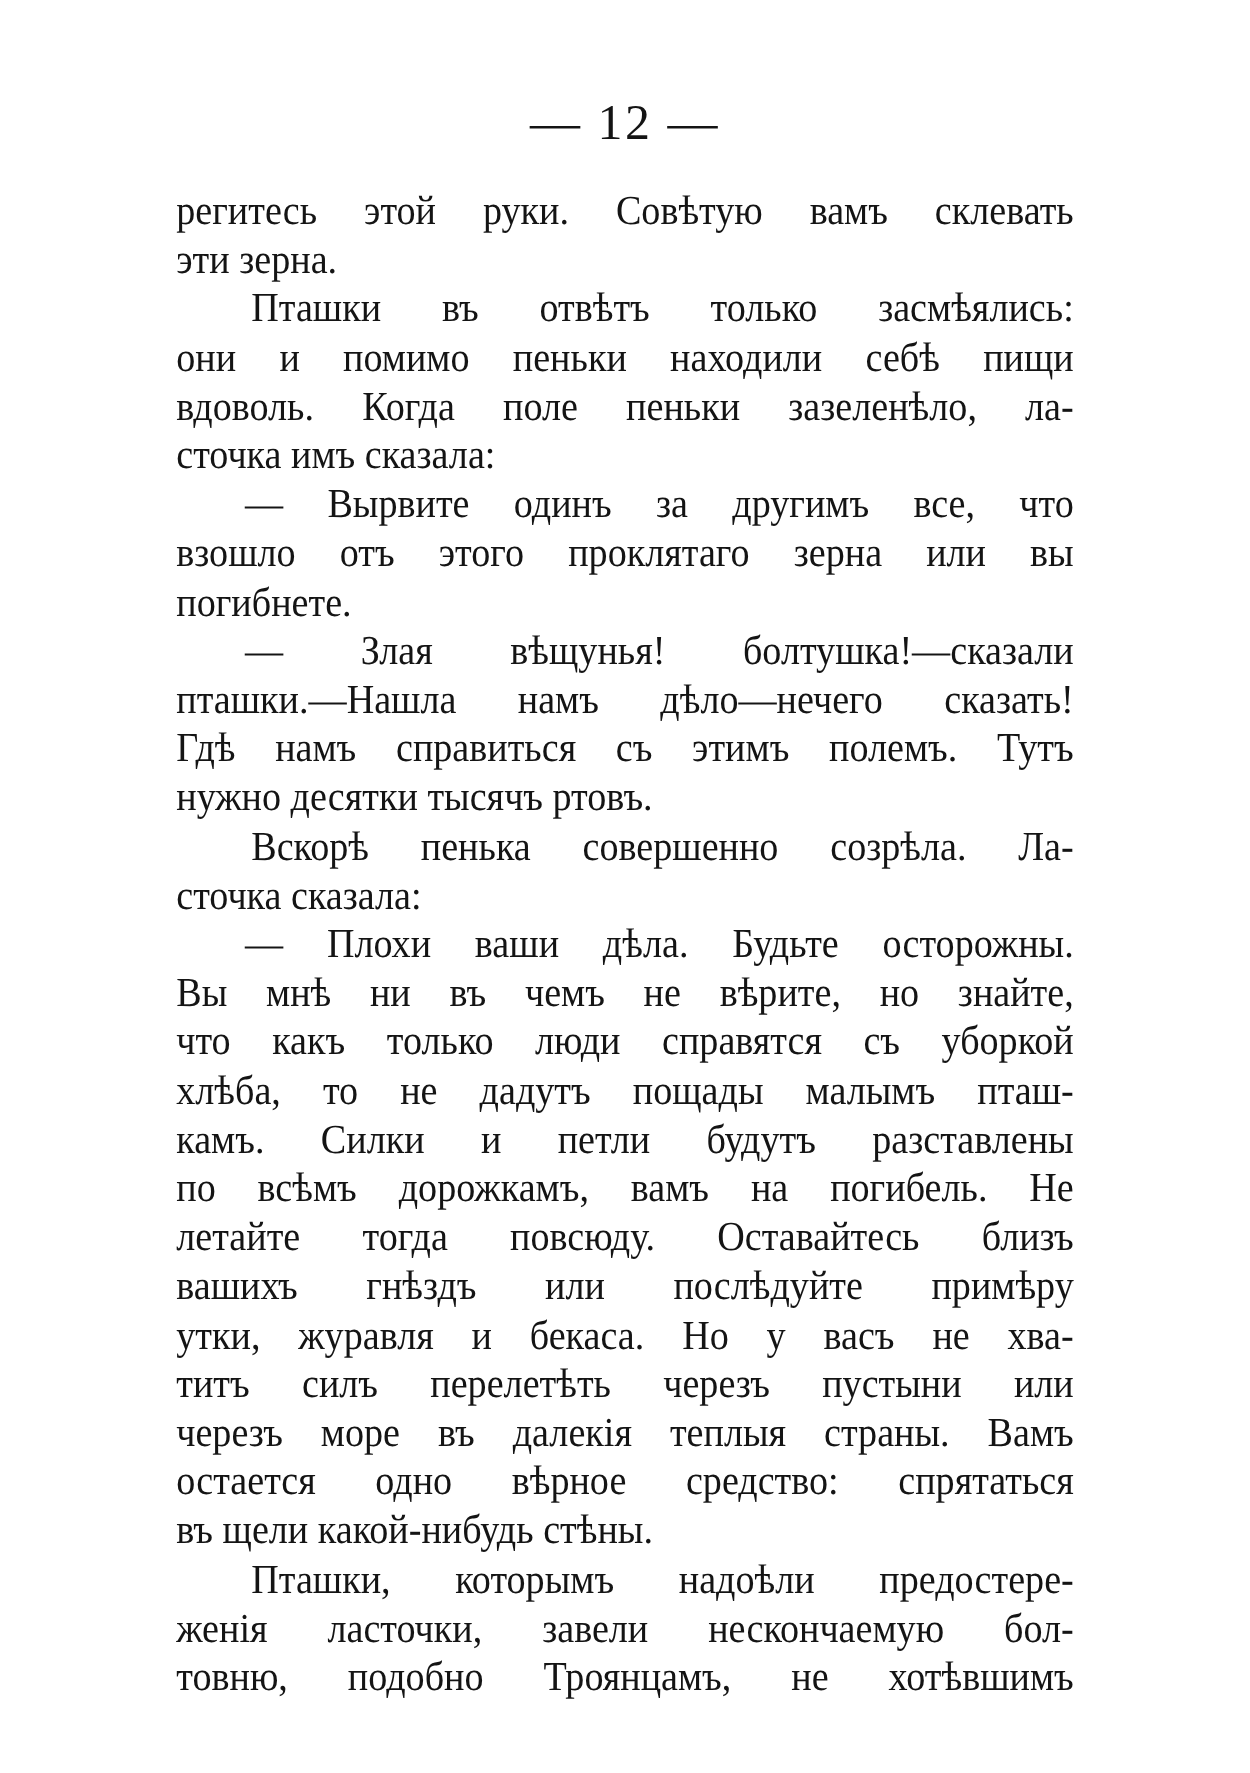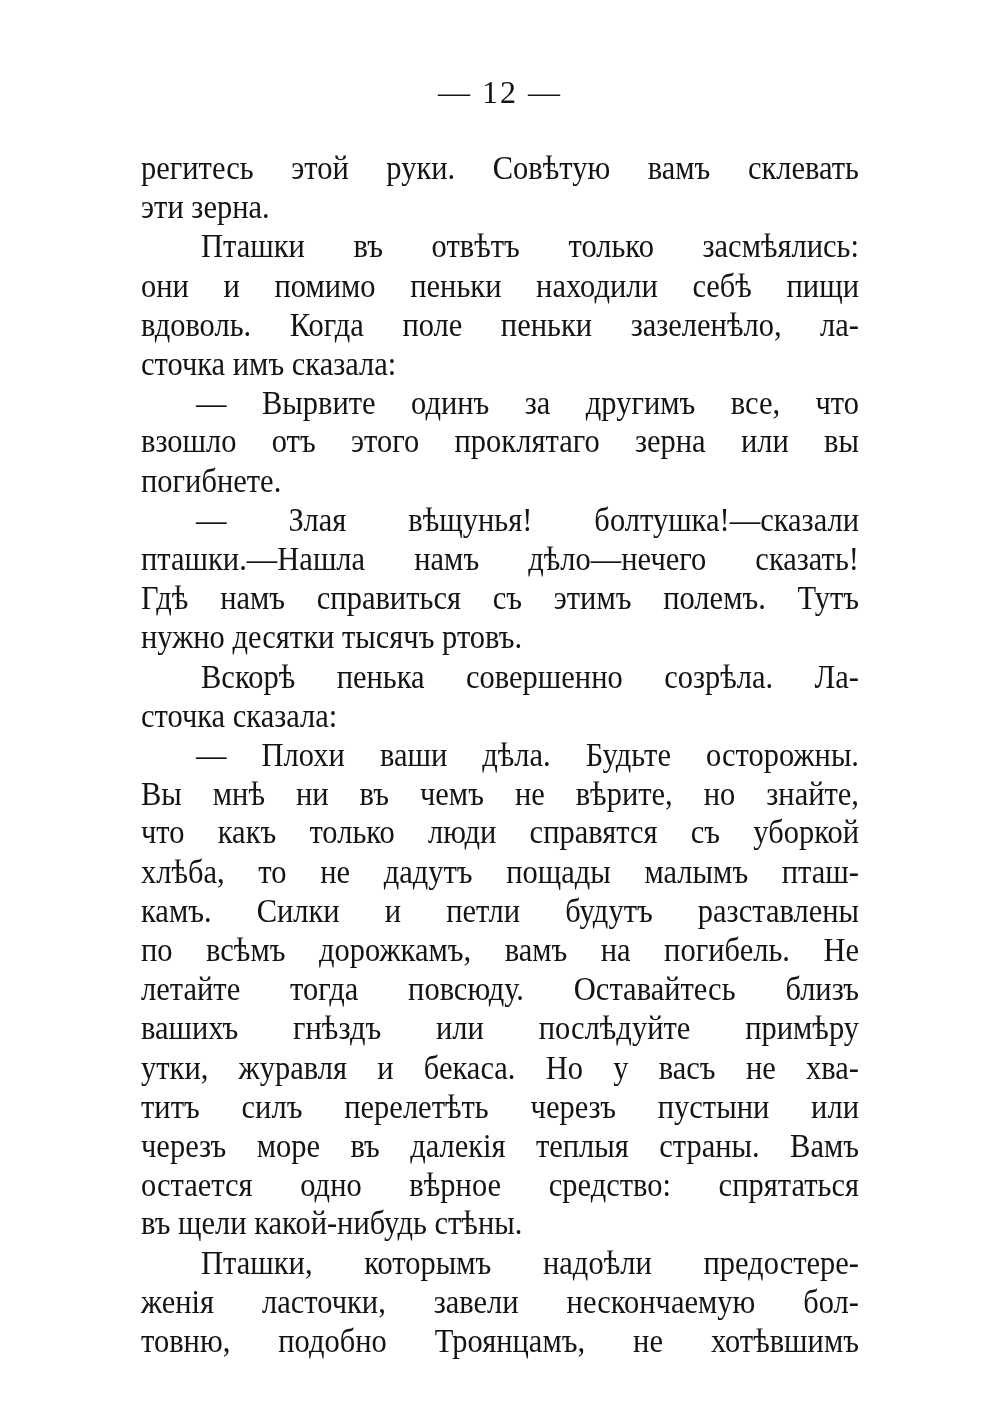--- a/index.html
+++ b/index.html
@@ -4,21 +4,21 @@
 <style>
   html, body { margin: 0; padding: 0; background: #ffffff; }
   body { width: 1000px; height: 1418px; position: relative; overflow: hidden; }
   .page {
     position: absolute; left: 0; top: 0; width: 1000px; height: 1418px;
     background: #ffffff; color: #141414;
     font-family: "DejaVu Serif", "Liberation Serif", serif;
   }
   .page-number {
     position: absolute; top: 74px; left: 0; width: 1000px;
-    text-align: center; font-size: 32px; letter-spacing: 2px;
+    text-align: center; font-size: 40px; letter-spacing: 2px;
     font-family: "Liberation Serif", serif;
   }
   .body-text {
     position: absolute; left: 141px; top: 149px; width: 718px;
     font-size: 30.5px; line-height: 36.2px;
     font-family: "Liberation Serif", serif;
     transform: scaleY(1.08); transform-origin: top left;
   }
   .line {
     display: block; white-space: nowrap;

